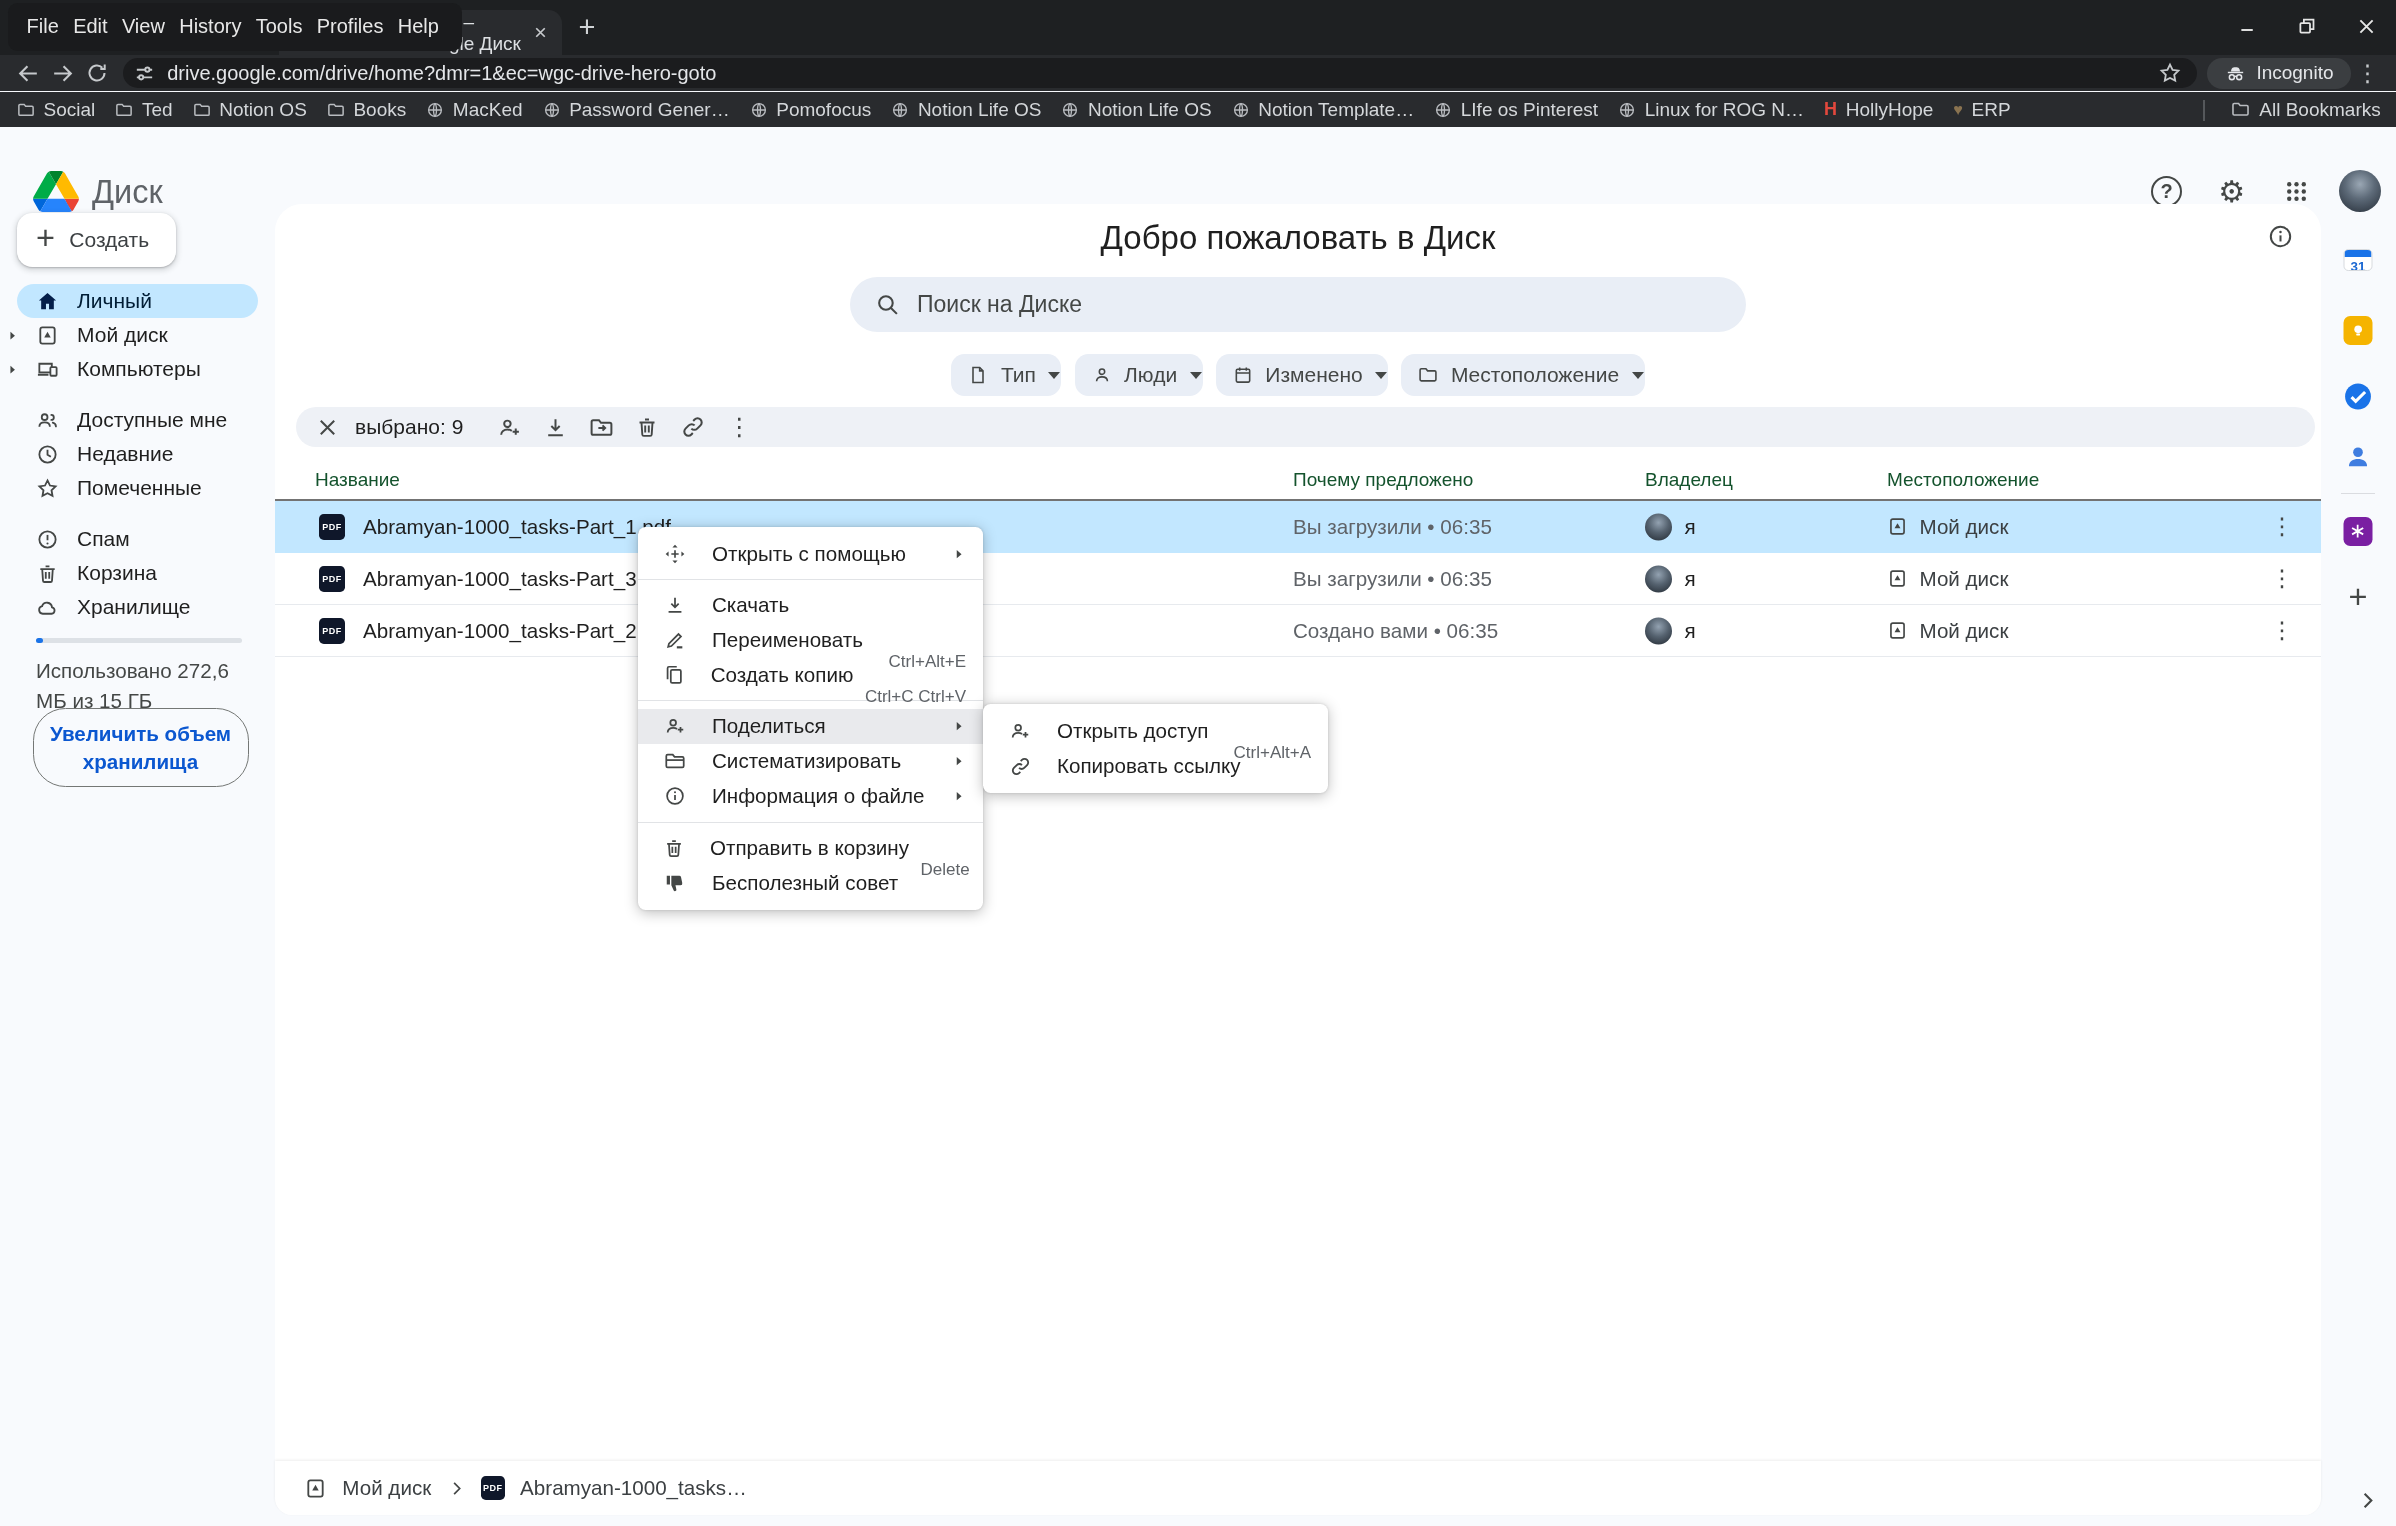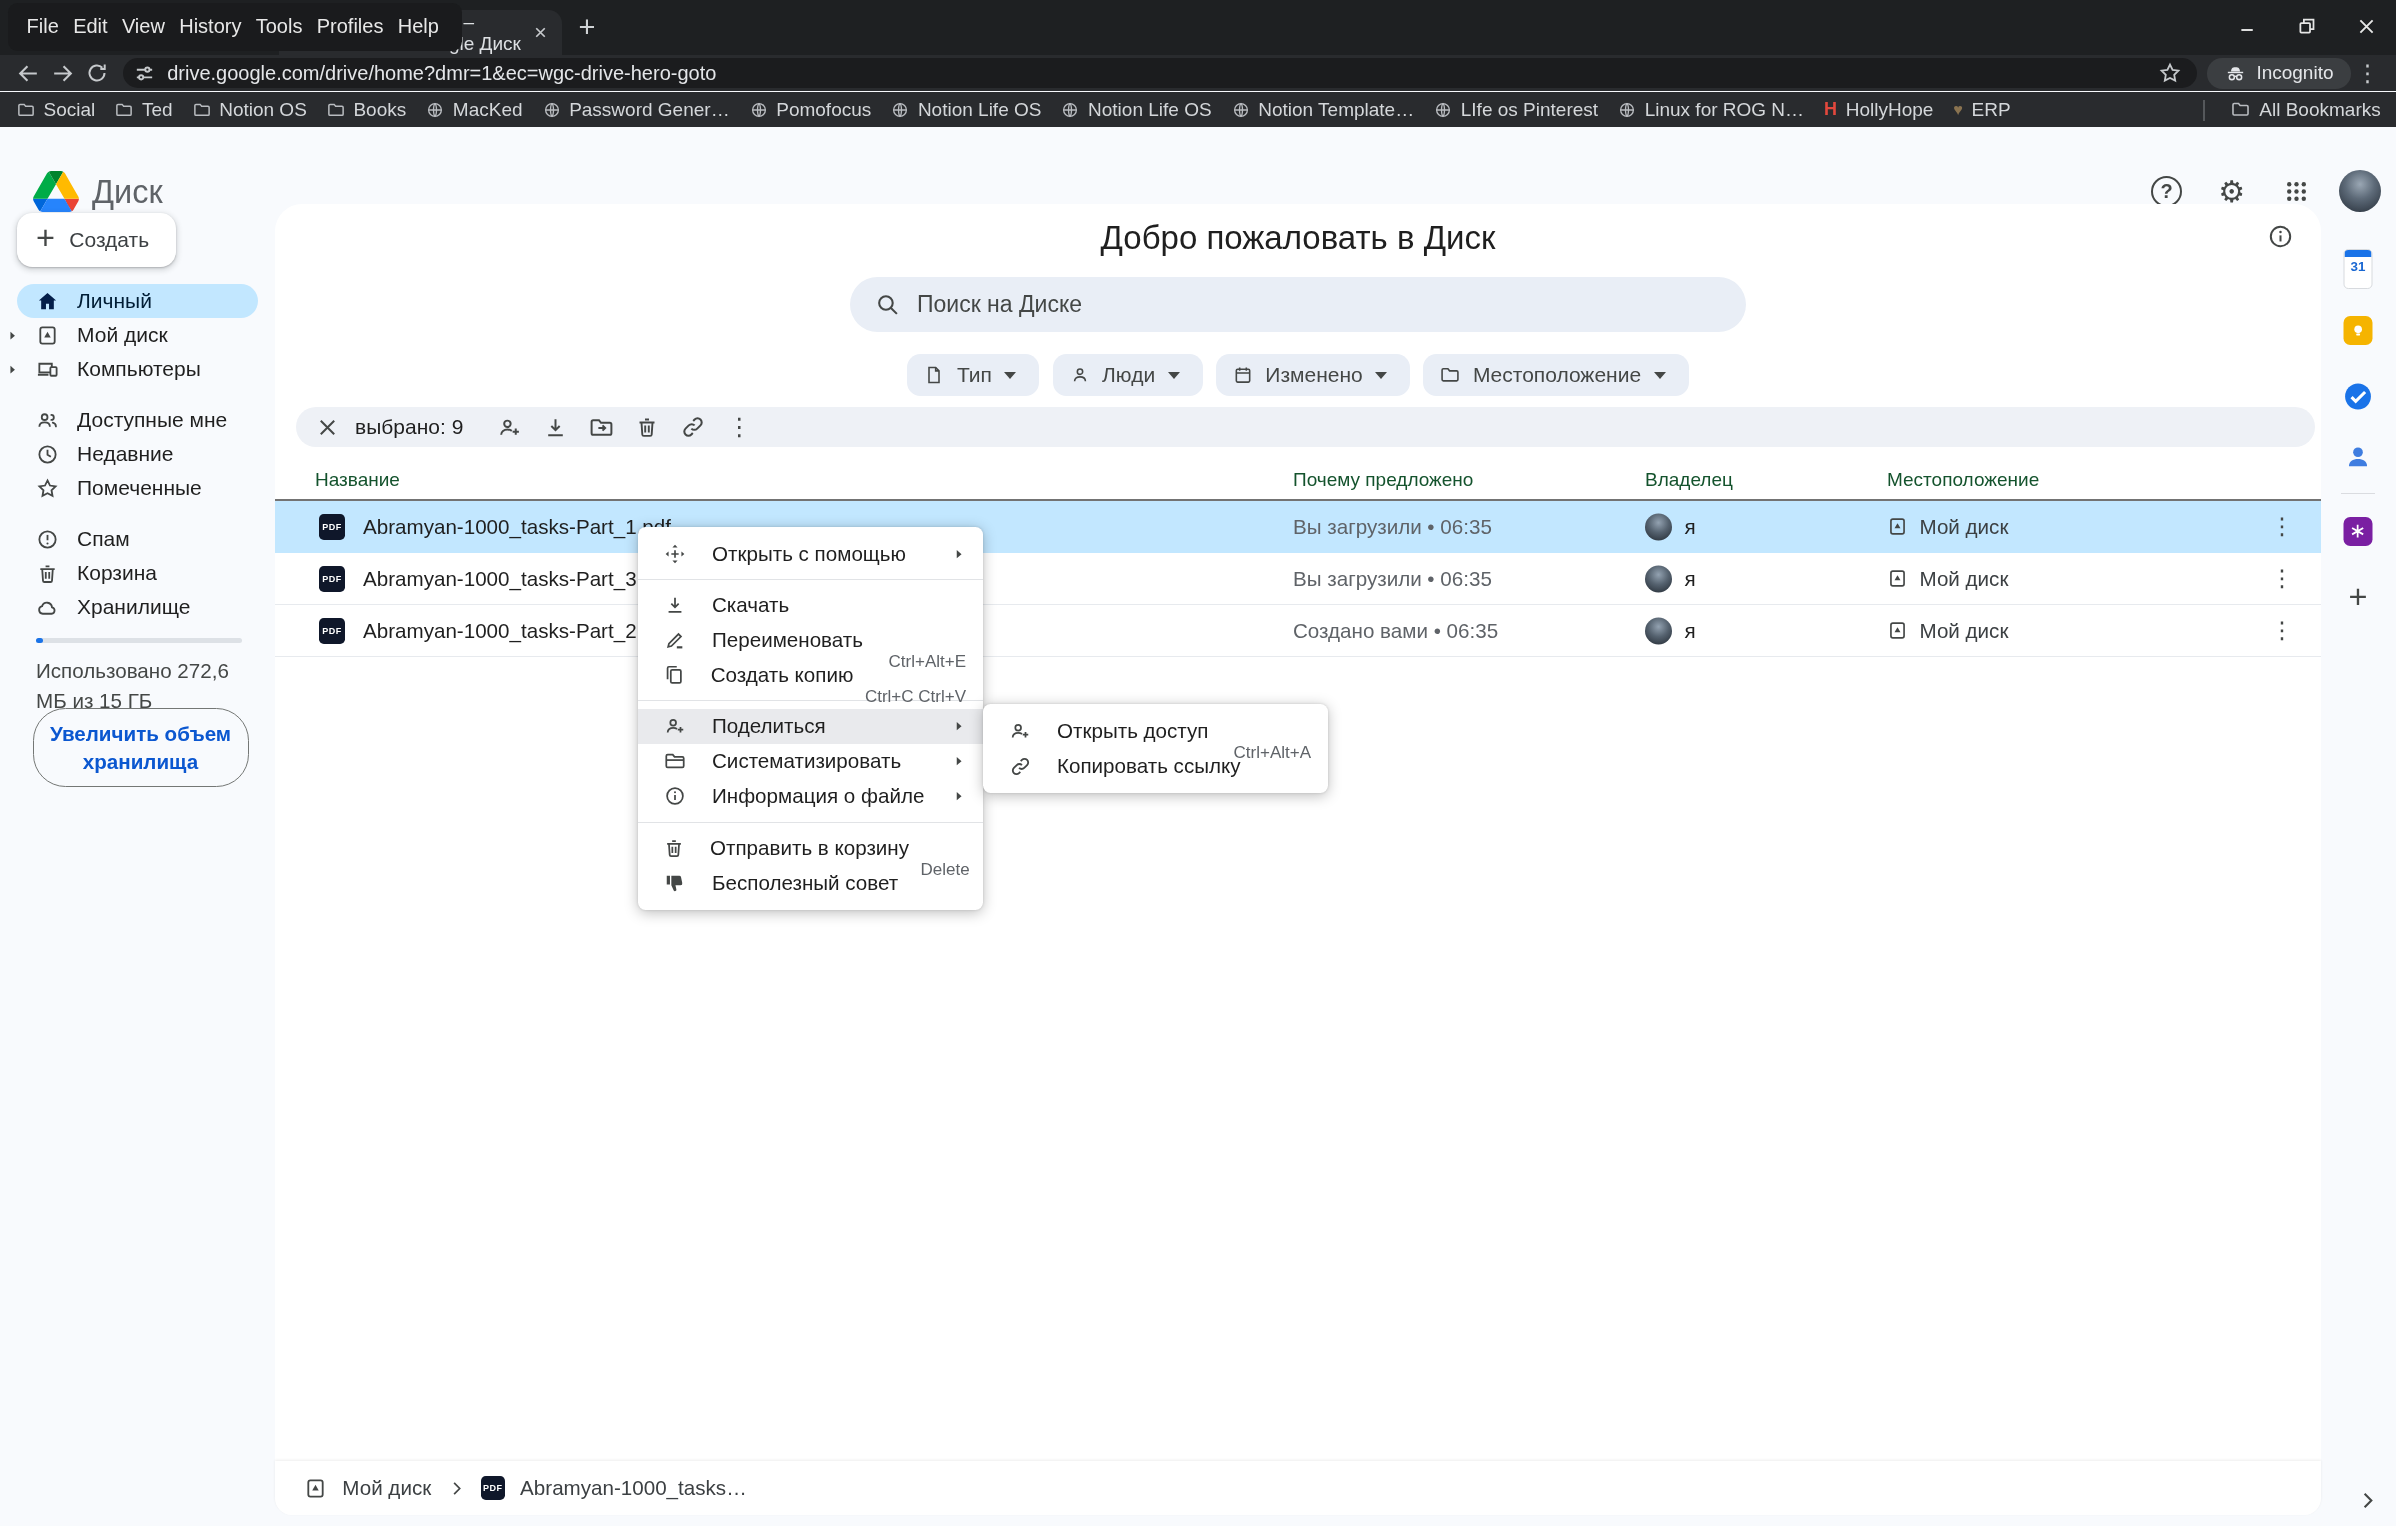--- a/index.html
+++ b/index.html
@@ -76,21 +76,21 @@
           border-radius:27px 27px 17px 17px; }
   .welcome { position:absolute; top:15.3px; left:0; right:0; text-align:center; font-size:33px; color:#1f1f1f; }
   .winfo { position:absolute; top:19px; right:27px; color:#444746; }
   .search { position:absolute; top:73px; left:50%; transform:translateX(-50%); width:896px; height:55px;
             border-radius:28px; background:#e9eef6; display:flex; align-items:center; gap:17px; padding:0 19px 0 25px; }
   .search input { border:0; outline:0; background:transparent; flex:1; font-family:"Liberation Sans",sans-serif;
                   font-size:23px; color:#444746; }
   .search input::placeholder { color:#444746; opacity:1; }
   .chips { position:absolute; top:150px; left:0; right:0; display:flex; justify-content:center; gap:13.4px; }
   .fchip { height:42px; border-radius:13.4px; background:#e9eef6; display:flex; align-items:center; gap:12.4px;
-           padding:0 23px 0 17px; font-size:21px; color:#444746; }
+           padding:0 1px 0 17px; font-size:21px; color:#444746; }
   .caret { width:0; height:0; border-left:6.7px solid transparent; border-right:6.7px solid transparent;
            border-top:7.6px solid #444746; margin-top:1.9px; }
   .selbar { position:absolute; top:203px; left:21px; right:5.7px; height:40px; border-radius:20px; background:#eef1f6;
             display:flex; align-items:center; padding:0 9.6px 0 11.5px; color:#444746; }
   .selx { width:40px; height:38px; display:flex; align-items:center; justify-content:center; }
   .seltext { font-size:21px; color:#1f1f1f; margin:0 23px 0 7.6px; white-space:nowrap; }
   .selic { width:46px; height:38px; display:flex; align-items:center; justify-content:center; }
   .thead { position:absolute; top:258px; left:0; right:0; height:39px; font-size:19px; color:#14532d;
            border-bottom:2px solid #737373; }
   .thead span { position:absolute; top:6.7px; }
@@ -124,21 +124,21 @@
   .mi.hl { background:#e9eaed; }
   .micn { width:24px; height:24px; margin-right:25px; color:#444746; display:flex; align-items:center; justify-content:center; }
   .mlbl { flex:1; white-space:nowrap; }
   .msc { font-size:17px; color:#5f6368; margin-left:11.5px; white-space:nowrap;margin-top:44px; }
   .msub { color:#444746; margin-left:9.6px; }
   .mdiv { height:1px; background:#e1e3e6; margin:7.6px 0; }
 
   
   .rail { position:absolute; right:0; top:204px; width:76px; bottom:0; }
   .railit { position:absolute; left:50%; transform:translateX(-50%); }
-  .calic { top:45px; width:29px; height:40px; background:#fff; border:1px solid #d7dade; border-radius:4.8px;
+  .calic { top:45px; width:29px; height:22px; background:#fff; border:1px solid #d7dade; border-radius:4.8px;
            overflow:hidden; text-align:center; }
   .calic .bar { height:6.7px; background:#1a73e8; }
   .calic .num { font-size:13.4px; font-weight:bold; color:#1967d2; line-height:20px; }
   .keepic { top:112px; width:29px; height:29px; background:#f5b400; border-radius:6.7px;
             display:flex; align-items:center; justify-content:center; }
   .taskic { top:177px; }
   .contic { top:238px; }
   .raildiv { top:289px; width:34px; height:1px; background:#dadce0; }
   .gptic { top:313px; width:29px; height:29px; background:#7a1fa2; border-radius:6.7px;
            display:flex; align-items:center; justify-content:center; }

